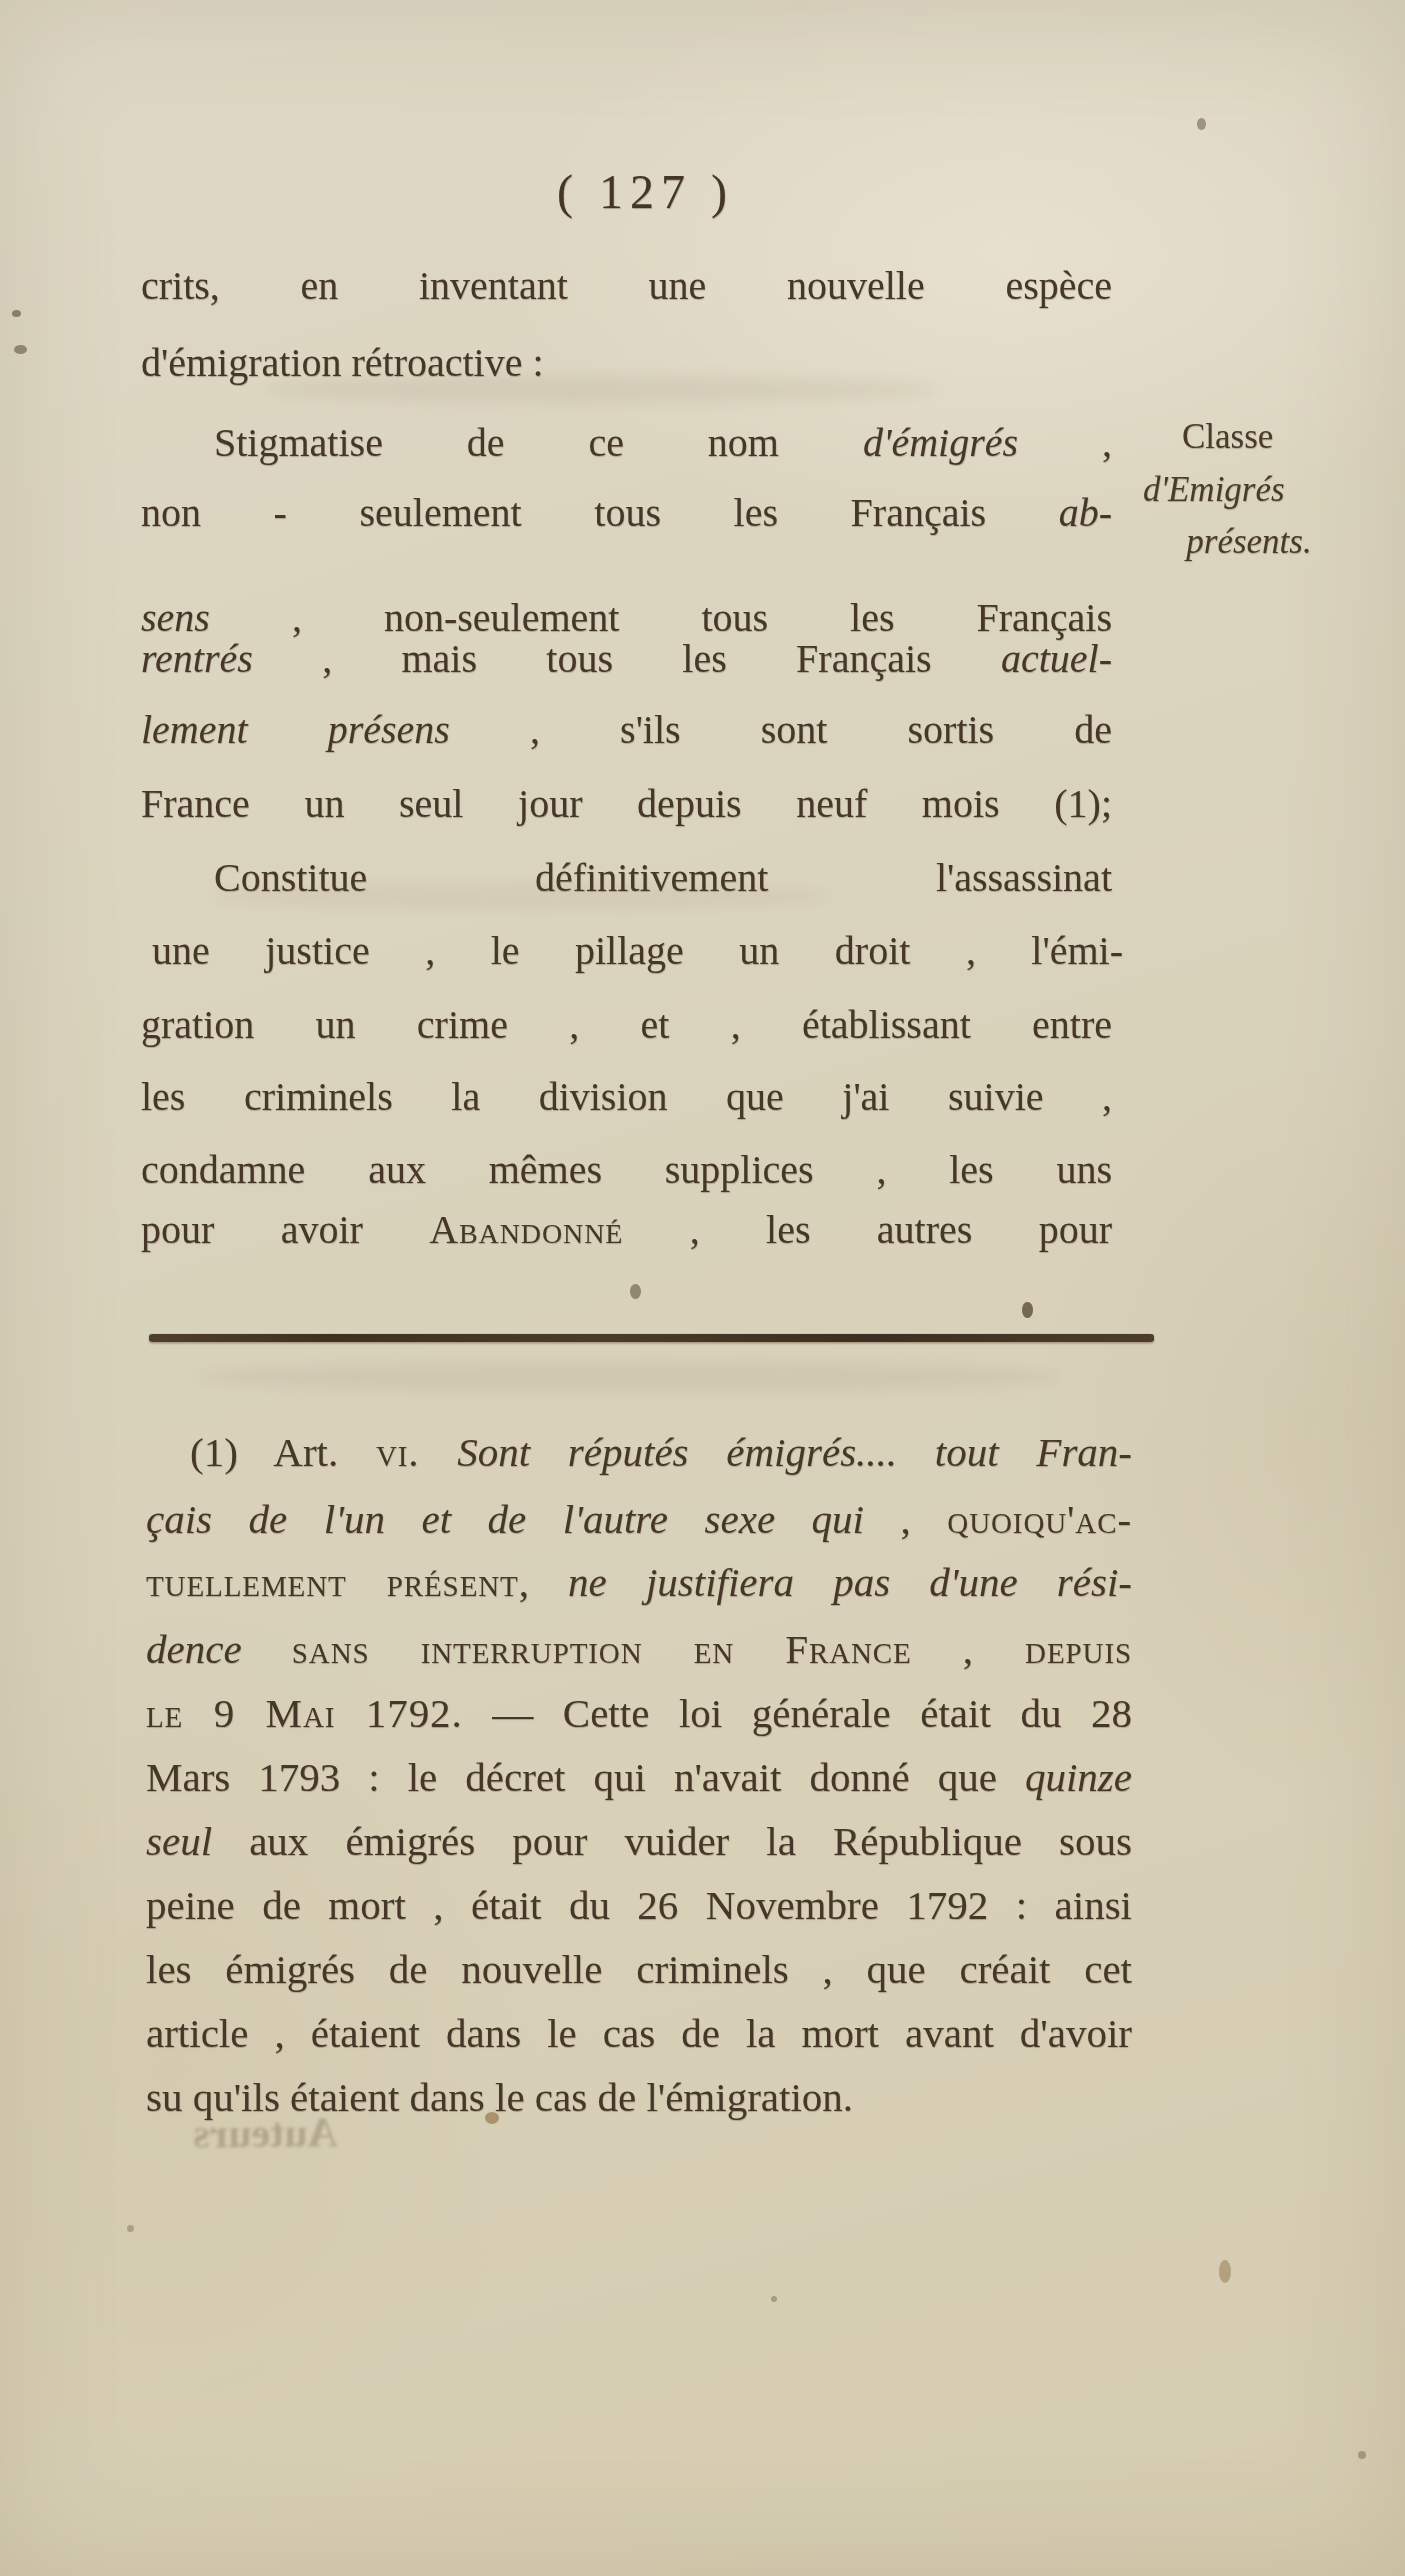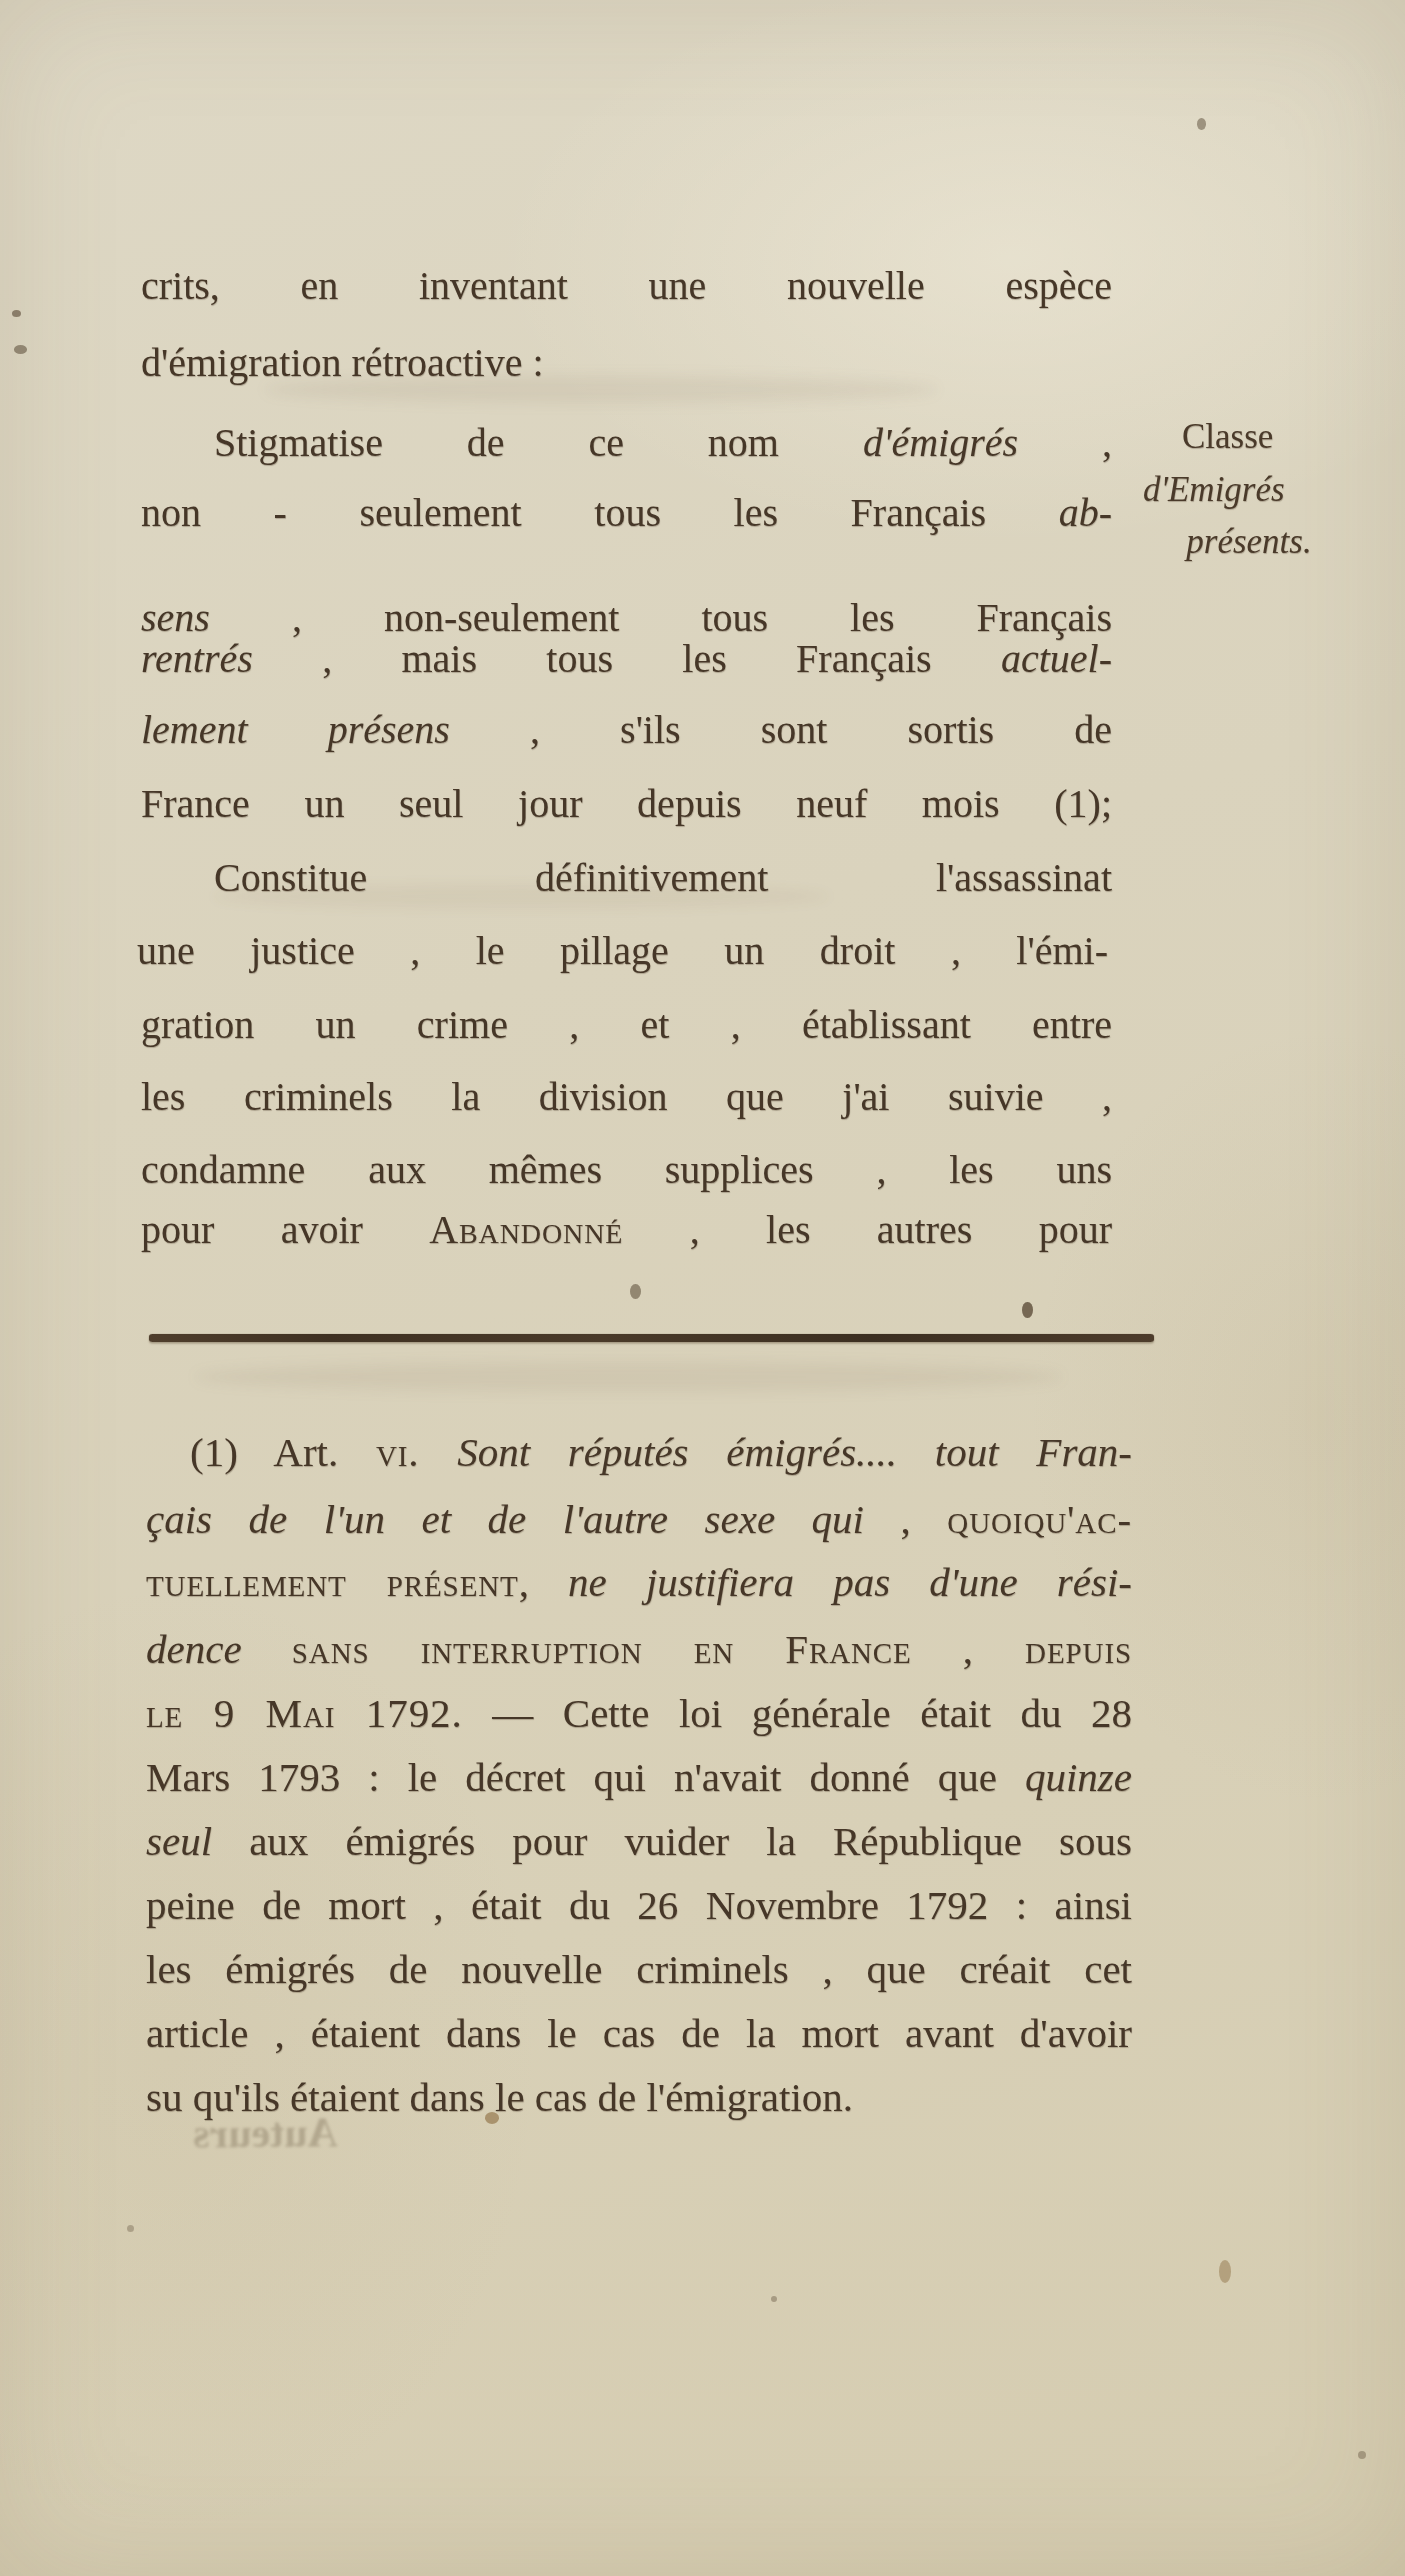--- a/index.html
+++ b/index.html
@@ -52,33 +52,34 @@
     filter:blur(6.2px); border-radius:50%;
   }
   .speck{ position:absolute; background:#4c3b28; border-radius:50%; }
   .speck.brown{ background:#8a6a3e; }
 </style>
 </head>
 <body>
 
 <div class="page">
 
+  <div class="page-number">( 127 )</div>
 
   <div id="blocks-root">
       <div class="block-main">
         <div class="line just" style="top: 266px; left: 141px; width: 971px;"><span class="seg-r">crits, en inventant une nouvelle espèce</span></div>
         <div class="line" style="top: 343px; left: 141px; width: 971px;"><span class="seg-r">d'émigration rétroactive :</span></div>
         <div class="line just" style="top: 423px; left: 141px; width: 971px; text-indent: 73px;"><span class="seg-r">Stigmatise de ce nom </span><span class="seg-i">d'émigrés</span><span class="seg-r"> ,</span></div>
         <div class="line just" style="top: 493px; left: 141px; width: 971px;"><span class="seg-r">non - seulement tous les Français </span><span class="seg-i">ab-</span></div>
         <div class="line just" style="top: 598px; left: 141px; width: 971px;"><span class="seg-i">sens</span><span class="seg-r"> , non-seulement tous les Français</span></div>
         <div class="line just" style="top: 639px; left: 141px; width: 971px;"><span class="seg-i">rentrés</span><span class="seg-r"> , mais tous les Français </span><span class="seg-i">actuel-</span></div>
         <div class="line just" style="top: 710px; left: 141px; width: 971px;"><span class="seg-i">lement présens</span><span class="seg-r"> , s'ils sont sortis de</span></div>
         <div class="line just" style="top: 784px; left: 141px; width: 971px;"><span class="seg-r">France un seul jour depuis neuf mois (1);</span></div>
         <div class="line just" style="top: 858px; left: 141px; width: 971px; text-indent: 73px;"><span class="seg-r">Constitue définitivement l'assassinat</span></div>
-        <div class="line just" style="top: 931px; left: 137px; width: 971px;"><span class="seg-r">une justice , le pillage un droit , l'émi-</span></div>
+        <div class="line just" style="top: 931px; left: 152px; width: 971px;"><span class="seg-r">une justice , le pillage un droit , l'émi-</span></div>
         <div class="line just" style="top: 1005px; left: 141px; width: 971px;"><span class="seg-r">gration un crime , et , établissant entre</span></div>
         <div class="line just" style="top: 1077px; left: 141px; width: 971px;"><span class="seg-r">les criminels la division que j'ai suivie ,</span></div>
         <div class="line just" style="top: 1150px; left: 141px; width: 971px;"><span class="seg-r">condamne aux mêmes supplices , les uns</span></div>
         <div class="line just" style="top: 1190px; left: 141px; width: 971px; margin-top: 20px;"><span class="seg-r">pour avoir </span><span class="seg-sc">Abandonné</span><span class="seg-r"> , les autres pour</span></div>
       </div>
       <div class="block-margin">
         <div class="line" style="top: 419px; left: 1143px; width: 212px; text-indent: 39px; font-family: Liberation Serif, serif;"><span class="seg-r">Classe</span></div>
         <div class="line" style="top: 472px; left: 1143px; width: 212px;"><span class="seg-i">d'Emigrés</span></div>
         <div class="line" style="top: 524px; left: 1143px; width: 212px; text-align: center;"><span class="seg-i">présents.</span></div>
       </div>

